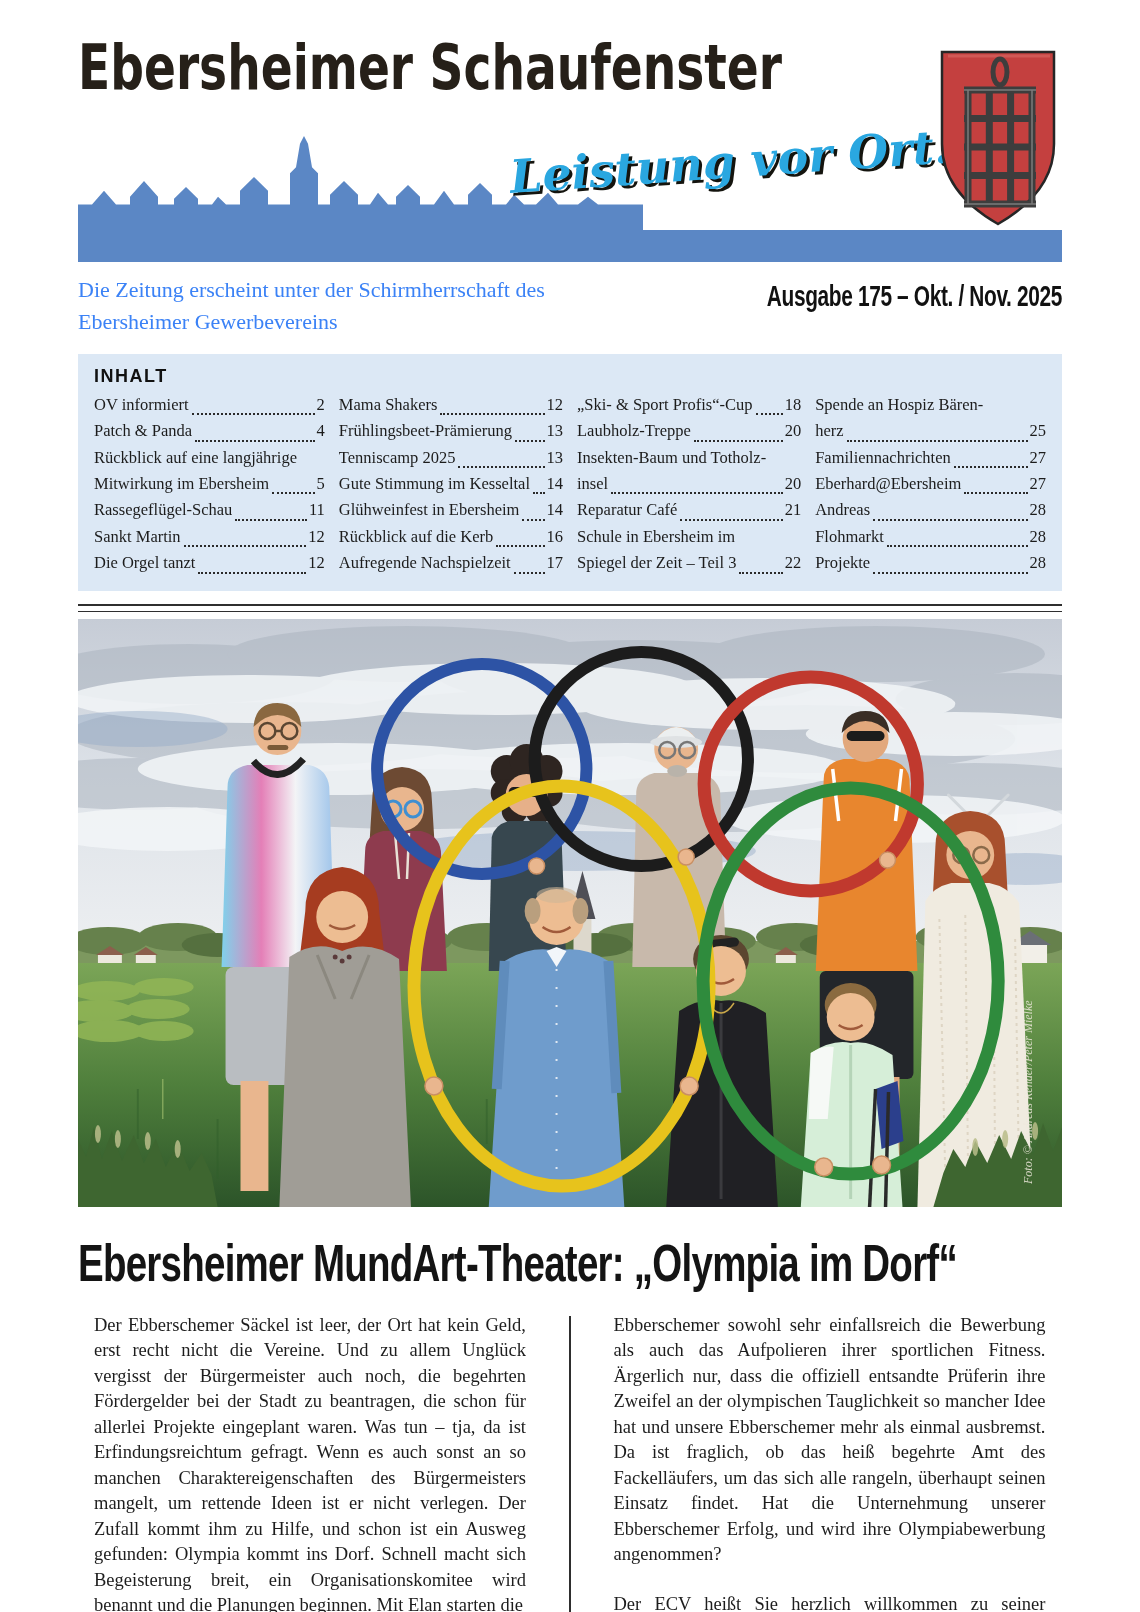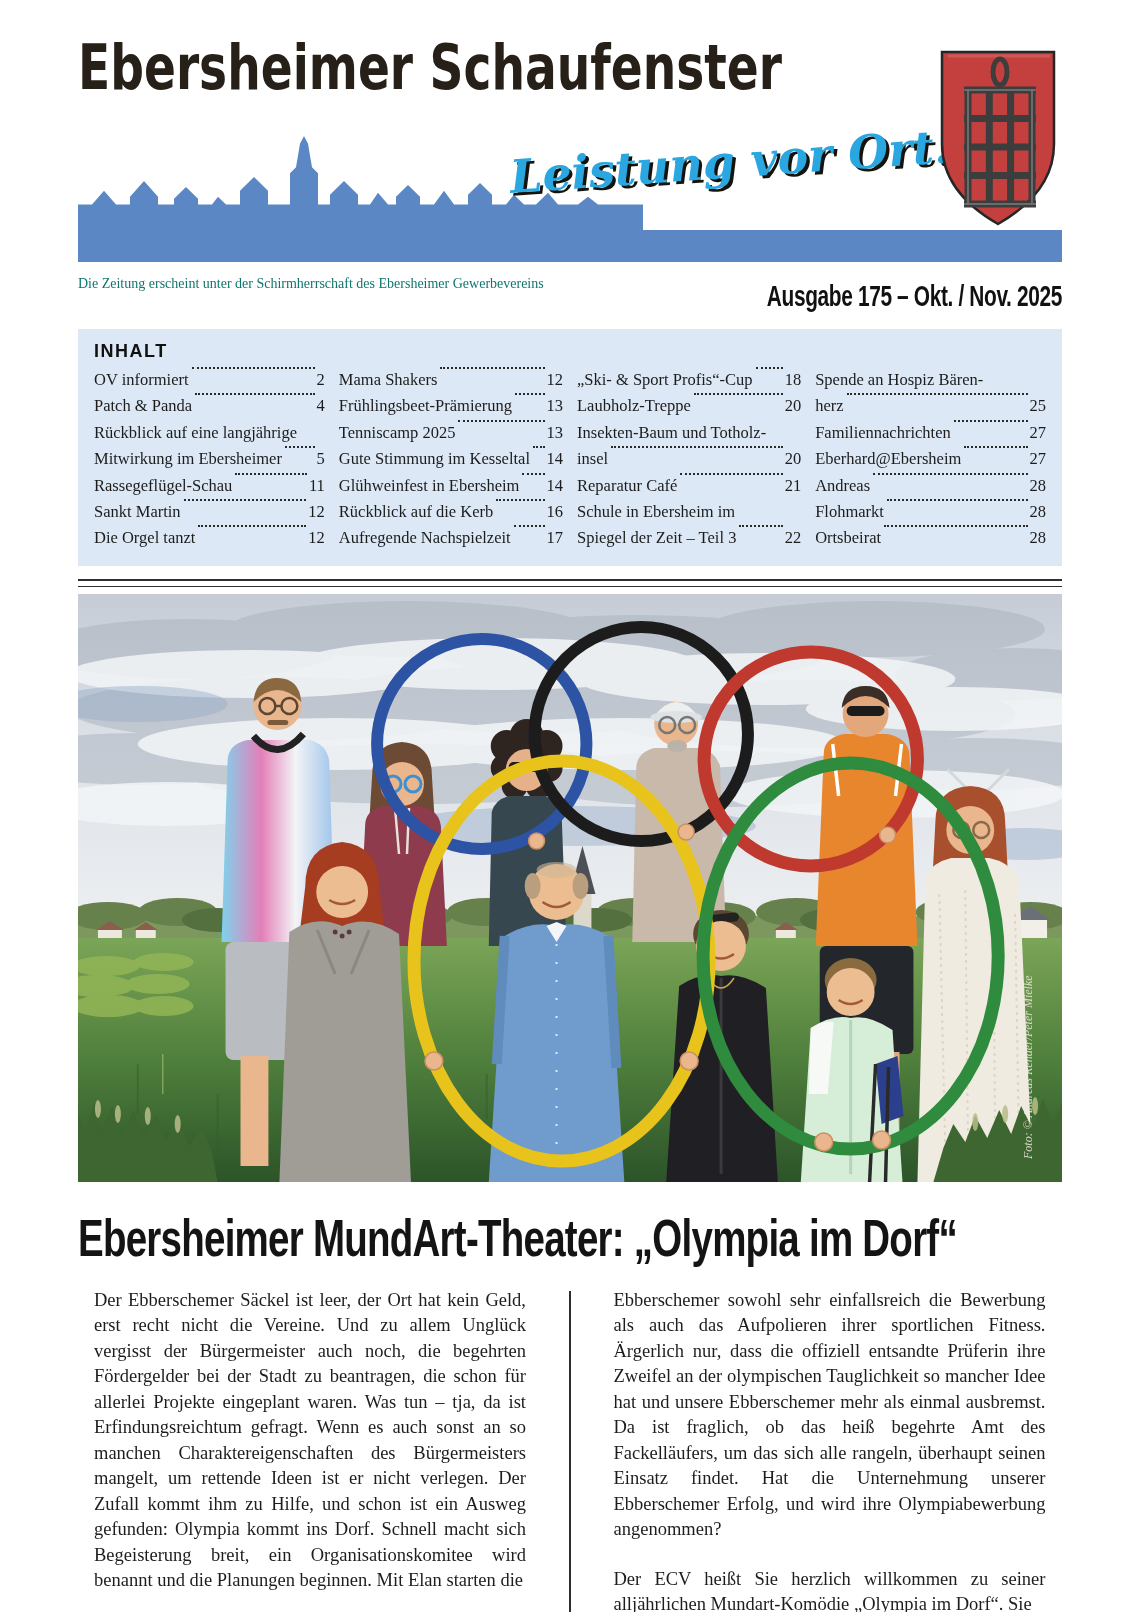--- a/index.html
+++ b/index.html
@@ -24,34 +24,34 @@
     position:absolute; left:432px; top:116px;
     font-family:"DejaVu Serif", serif; font-style:italic; font-weight:bold;
     font-size:46px; color:#2aa7e0; white-space:nowrap;
     text-shadow:3px 3px 0 #14140e;
     transform:rotate(-4deg); transform-origin:left center;
   }
   .crest { position:absolute; right:0; top:10px; width:128px; height:188px; }
 
   
   .patron-row { display:flex; justify-content:space-between; align-items:flex-start; margin-top:10px; }
-  .patron-text { font-size:14px; line-height:1.45; color:#0f766e; }
+  .patron-text { font-size:22px; line-height:1.45; color:#3b82f6; }
   .issue {
     font-family:"Liberation Sans", sans-serif; font-weight:bold;
     font-size:29px; letter-spacing:-0.5px; color:#111;
     transform:scaleX(.72); transform-origin:right top; white-space:nowrap; margin-top:6px;
   }
 
   
   .toc { background:#dce8f5; margin-top:16px; padding:12px 16px 14px; }
   .toc-heading { font-family:"Liberation Sans", sans-serif; font-weight:bold;
     font-size:18px; letter-spacing:1.5px; margin-bottom:5px; color:#111; }
   .toc-grid { display:grid; grid-template-columns:1.03fr 1fr 1fr 1.03fr; column-gap:14px;
     font-size:16.5px; line-height:1.6; }
-  .toc-row { display:flex; align-items:flex-start; white-space:nowrap; overflow:hidden; }
+  .toc-row { display:flex; align-items:flex-end; white-space:nowrap; overflow:hidden; }
   .toc-dots { flex:1; min-width:6px; border-bottom:2px dotted #2a2a2a; margin:0 2px 3px 3px; }
   .toc-page { flex:none; }
 
   
   .rule-a { margin-top:13px; border-top:2px solid #2f2f2f; }
   .rule-b { margin-top:5px; border-top:1.5px solid #2f2f2f; margin-bottom:7px; }
   .photo { height:588px; line-height:0; }
   .photo svg { width:100%; height:100%; }
 
   
@@ -127,21 +127,21 @@
           </div>
         <div class="toc-row">
             <span>Patch &amp; Panda</span>
             <span class="toc-dots"></span>
             <span class="toc-page">4</span>
           </div>
         <div class="toc-row">
             <span>Rückblick auf eine langjährige</span>
           </div>
         <div class="toc-row">
-            <span>Mitwirkung im Ebersheimer</span>
+            <span>Mitwirkung im Ebersheim</span>
             <span class="toc-dots"></span>
             <span class="toc-page">5</span>
           </div>
         <div class="toc-row">
             <span>Rassegeflügel-Schau</span>
             <span class="toc-dots"></span>
             <span class="toc-page">11</span>
           </div>
         <div class="toc-row">
             <span>Sankt Martin</span>
@@ -250,21 +250,21 @@
             <span>Andreas</span>
             <span class="toc-dots"></span>
             <span class="toc-page">28</span>
           </div>
         <div class="toc-row">
             <span>Flohmarkt</span>
             <span class="toc-dots"></span>
             <span class="toc-page">28</span>
           </div>
         <div class="toc-row">
-            <span>Ortsbeirat</span>
+            <span>Projekte</span>
             <span class="toc-dots"></span>
             <span class="toc-page">28</span>
           </div>
       </div>
 
     </div>
   </div>
 
   <div class="rule-a"></div>
   <div class="rule-b"></div>

